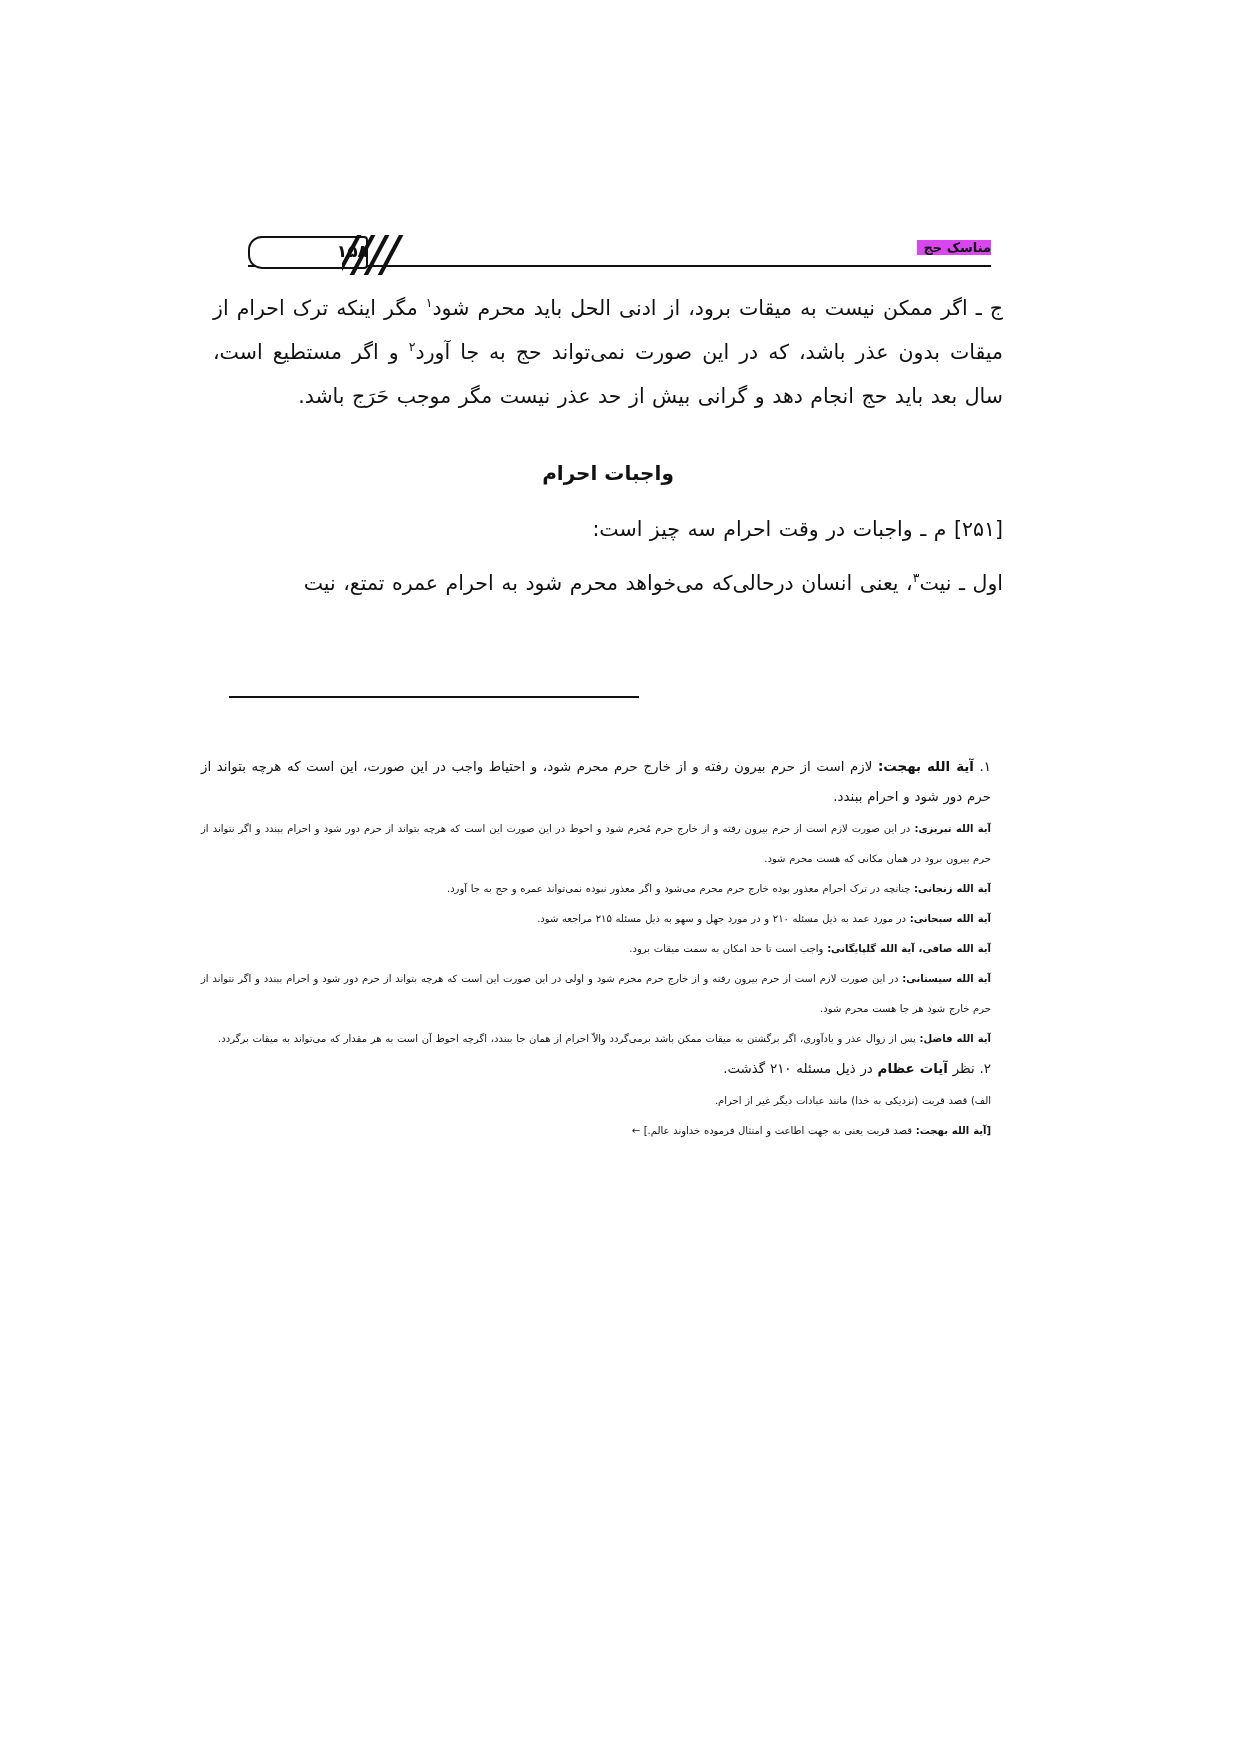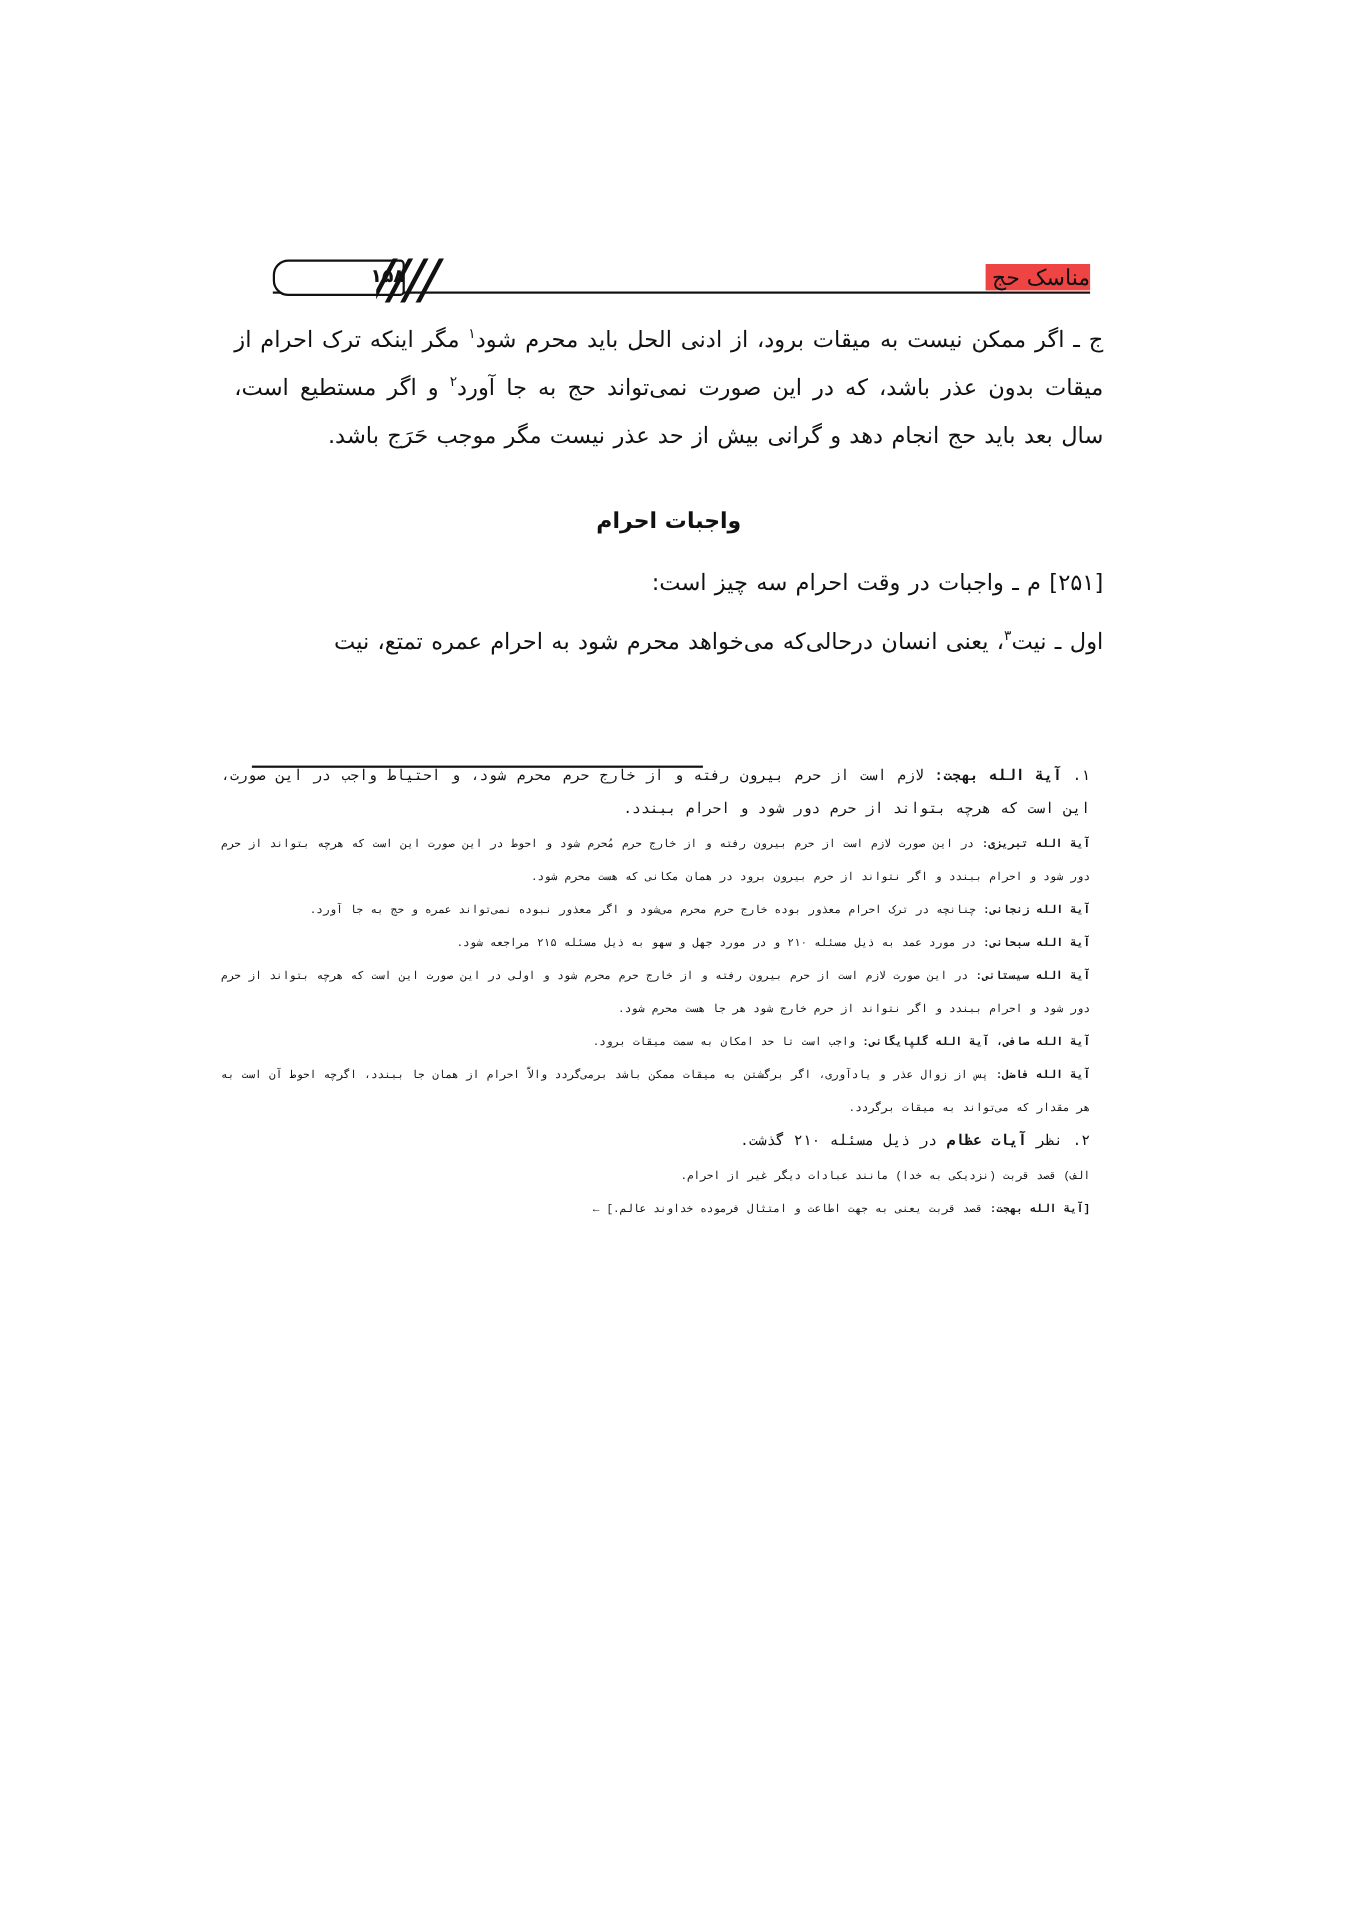--- a/index.html
+++ b/index.html
@@ -34,25 +34,25 @@
     right: 0;
     left: 0;
     top: 33px;
     height: 2px;
     background: #111111;
   }
   .header-title {
     position: absolute;
     right: 0;
     top: 8px;
-    font-size: 20px;
-    font-weight: 400;
+    font-size: 13px;
+    font-weight: 700;
     letter-spacing: 0px;
     color: #111;
-    background: #ef4444;
+    background: #d946ef;
     padding-left: 6px;
     z-index: 3;
   }
   .folio-wrap {
     position: absolute;
     left: 0;
     top: -9px;
     height: 52px;
     width: 240px;
     z-index: 4;
@@ -146,24 +146,23 @@
   .fn-rule {
     position: absolute;
     top: 696px;
     right: 600px;
     width: 410px;
     height: 2.4px;
     background: #111;
   }
   .fn-col {
     position: absolute;
-    top: 692px;
+    top: 752px;
     right: 248px;
     width: 790px;
-    font-family: Liberation Mono, monospace;
   }
   .fn-item {
     display: block;
     font-size: 13.4px;
     line-height: 30px;
     text-align: justify;
     text-align-last: right;
     margin: 0 0 2px 0;
     word-spacing: 0.5px;
   }
@@ -218,23 +217,23 @@
   <div class="fn-col">
 
     <div class="fn-item"><span class="fn-marker">۱.</span> <span class="auth">آیة الله بهجت:</span><span> لازم است از حرم بیرون رفته و از خارج حرم محرم شود، و احتیاط واجب در این صورت، این است که هرچه بتواند از حرم دور شود و احرام ببندد.</span></div>
 
     <div class="fn-sub"><span class="auth">آیة الله تبریزی:</span><span> در این صورت لازم است از حرم بیرون رفته و از خارج حرم مُحرم شود و احوط در این صورت این است که هرچه بتواند از حرم دور شود و احرام ببندد و اگر نتواند از حرم بیرون برود در همان مکانی که هست محرم شود.</span></div>
 
     <div class="fn-sub"><span class="auth">آیة الله زنجانی:</span><span> چنانچه در ترک احرام معذور بوده خارج حرم محرم می‌شود و اگر معذور نبوده نمی‌تواند عمره و حج به جا آورد.</span></div>
 
     <div class="fn-sub"><span class="auth">آیة الله سبحانی:</span><span> در مورد عمد به ذیل مسئله ۲۱۰ و در مورد جهل و سهو به ذیل مسئله ۲۱۵ مراجعه شود.</span></div>
 
+    <div class="fn-sub rightish"><span class="auth">آیة الله صافی، آیة الله گلپایگانی:</span><span> واجب است تا حد امکان به سمت میقات برود.</span></div>
+
     <div class="fn-sub"><span class="auth">آیة الله سیستانی:</span><span> در این صورت لازم است از حرم بیرون رفته و از خارج حرم محرم شود و اولی در این صورت این است که هرچه بتواند از حرم دور شود و احرام ببندد و اگر نتواند از حرم خارج شود هر جا هست محرم شود.</span></div>
-
-    <div class="fn-sub rightish"><span class="auth">آیة الله صافی، آیة الله گلپایگانی:</span><span> واجب است تا حد امکان به سمت میقات برود.</span></div>
 
     <div class="fn-sub"><span class="auth">آیة الله فاضل:</span><span> پس از زوال عذر و یادآوری، اگر برگشتن به میقات ممکن باشد برمی‌گردد والاّ احرام از همان جا ببندد، اگرچه احوط آن است به هر مقدار که می‌تواند به میقات برگردد.</span></div>
 
     <div class="fn-item rightish"><span class="fn-marker">۲.</span> <span>نظر </span><span class="auth">آیات عظام</span><span> در ذیل مسئله ۲۱۰ گذشت.</span></div>
 
 
     <div class="fn-sub rightish"><span>الف) قصد قربت (نزدیکی به خدا) مانند عبادات دیگر غیر از احرام.</span></div>
 
     <div class="fn-sub rightish"><span class="auth">[آیة الله بهجت:</span><span class="arrow"> قصد قربت یعنی به جهت اطاعت و امتثال فرموده خداوند عالم.] ←</span></div>
 

